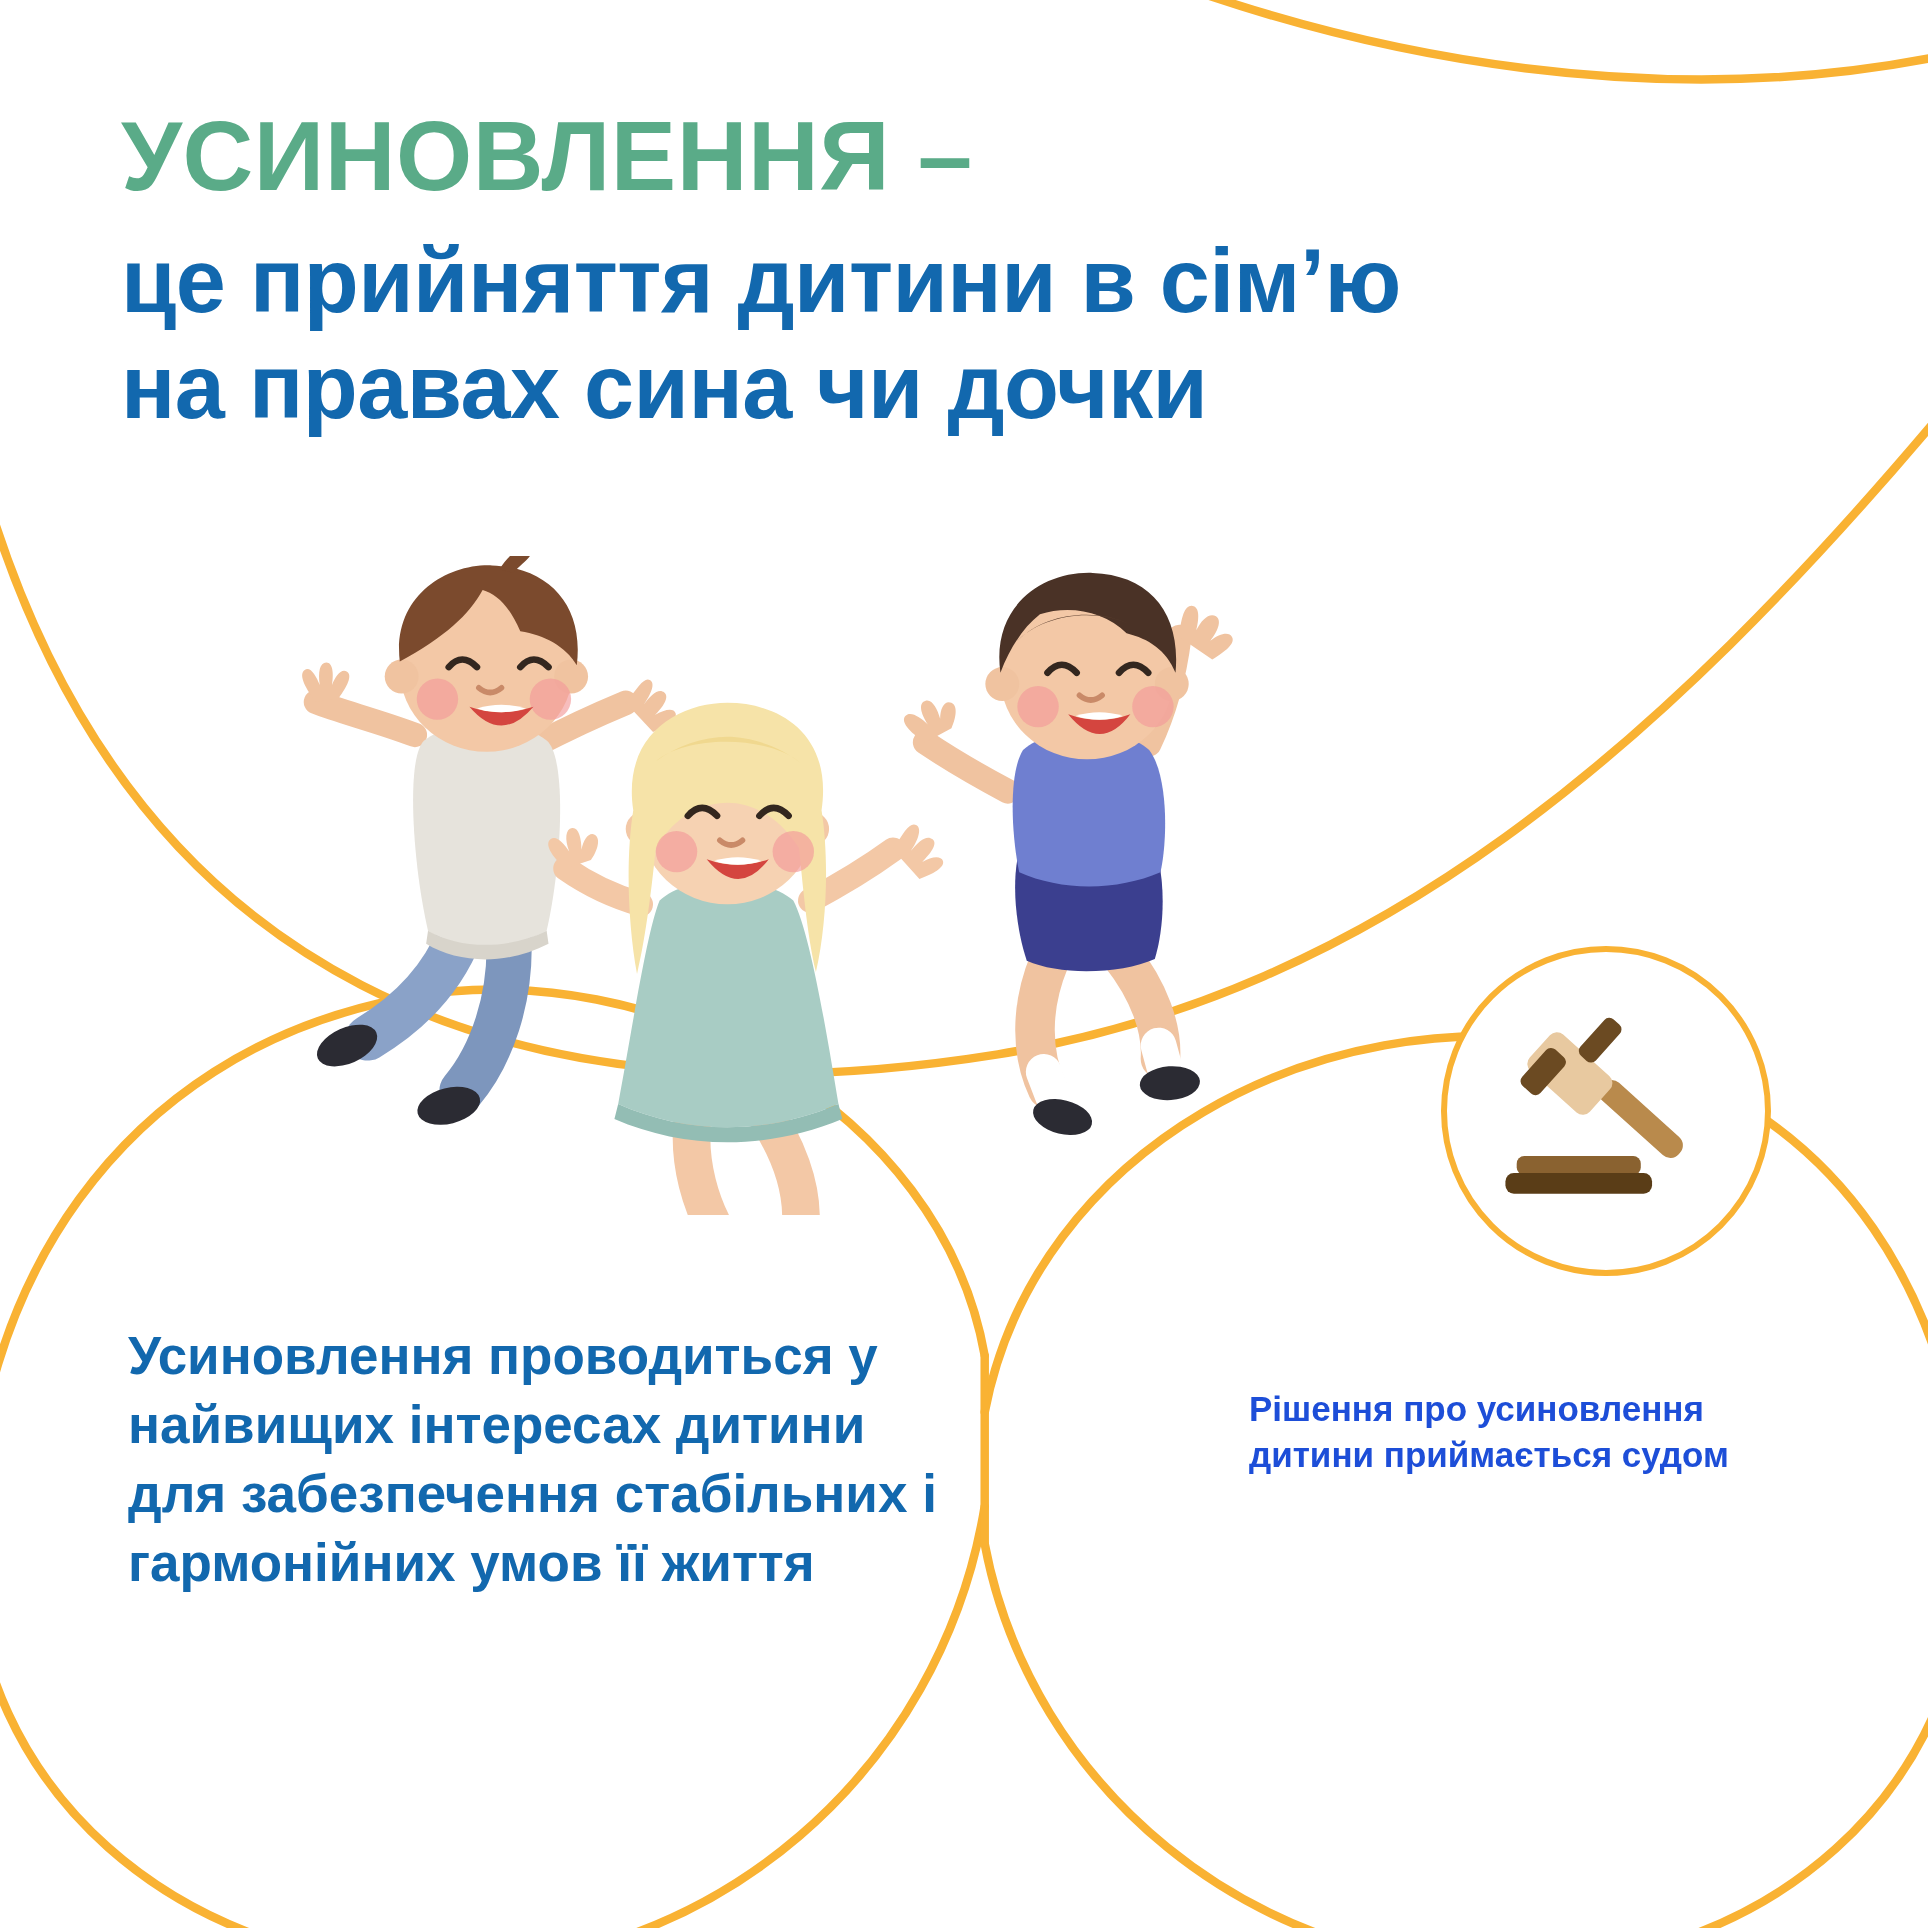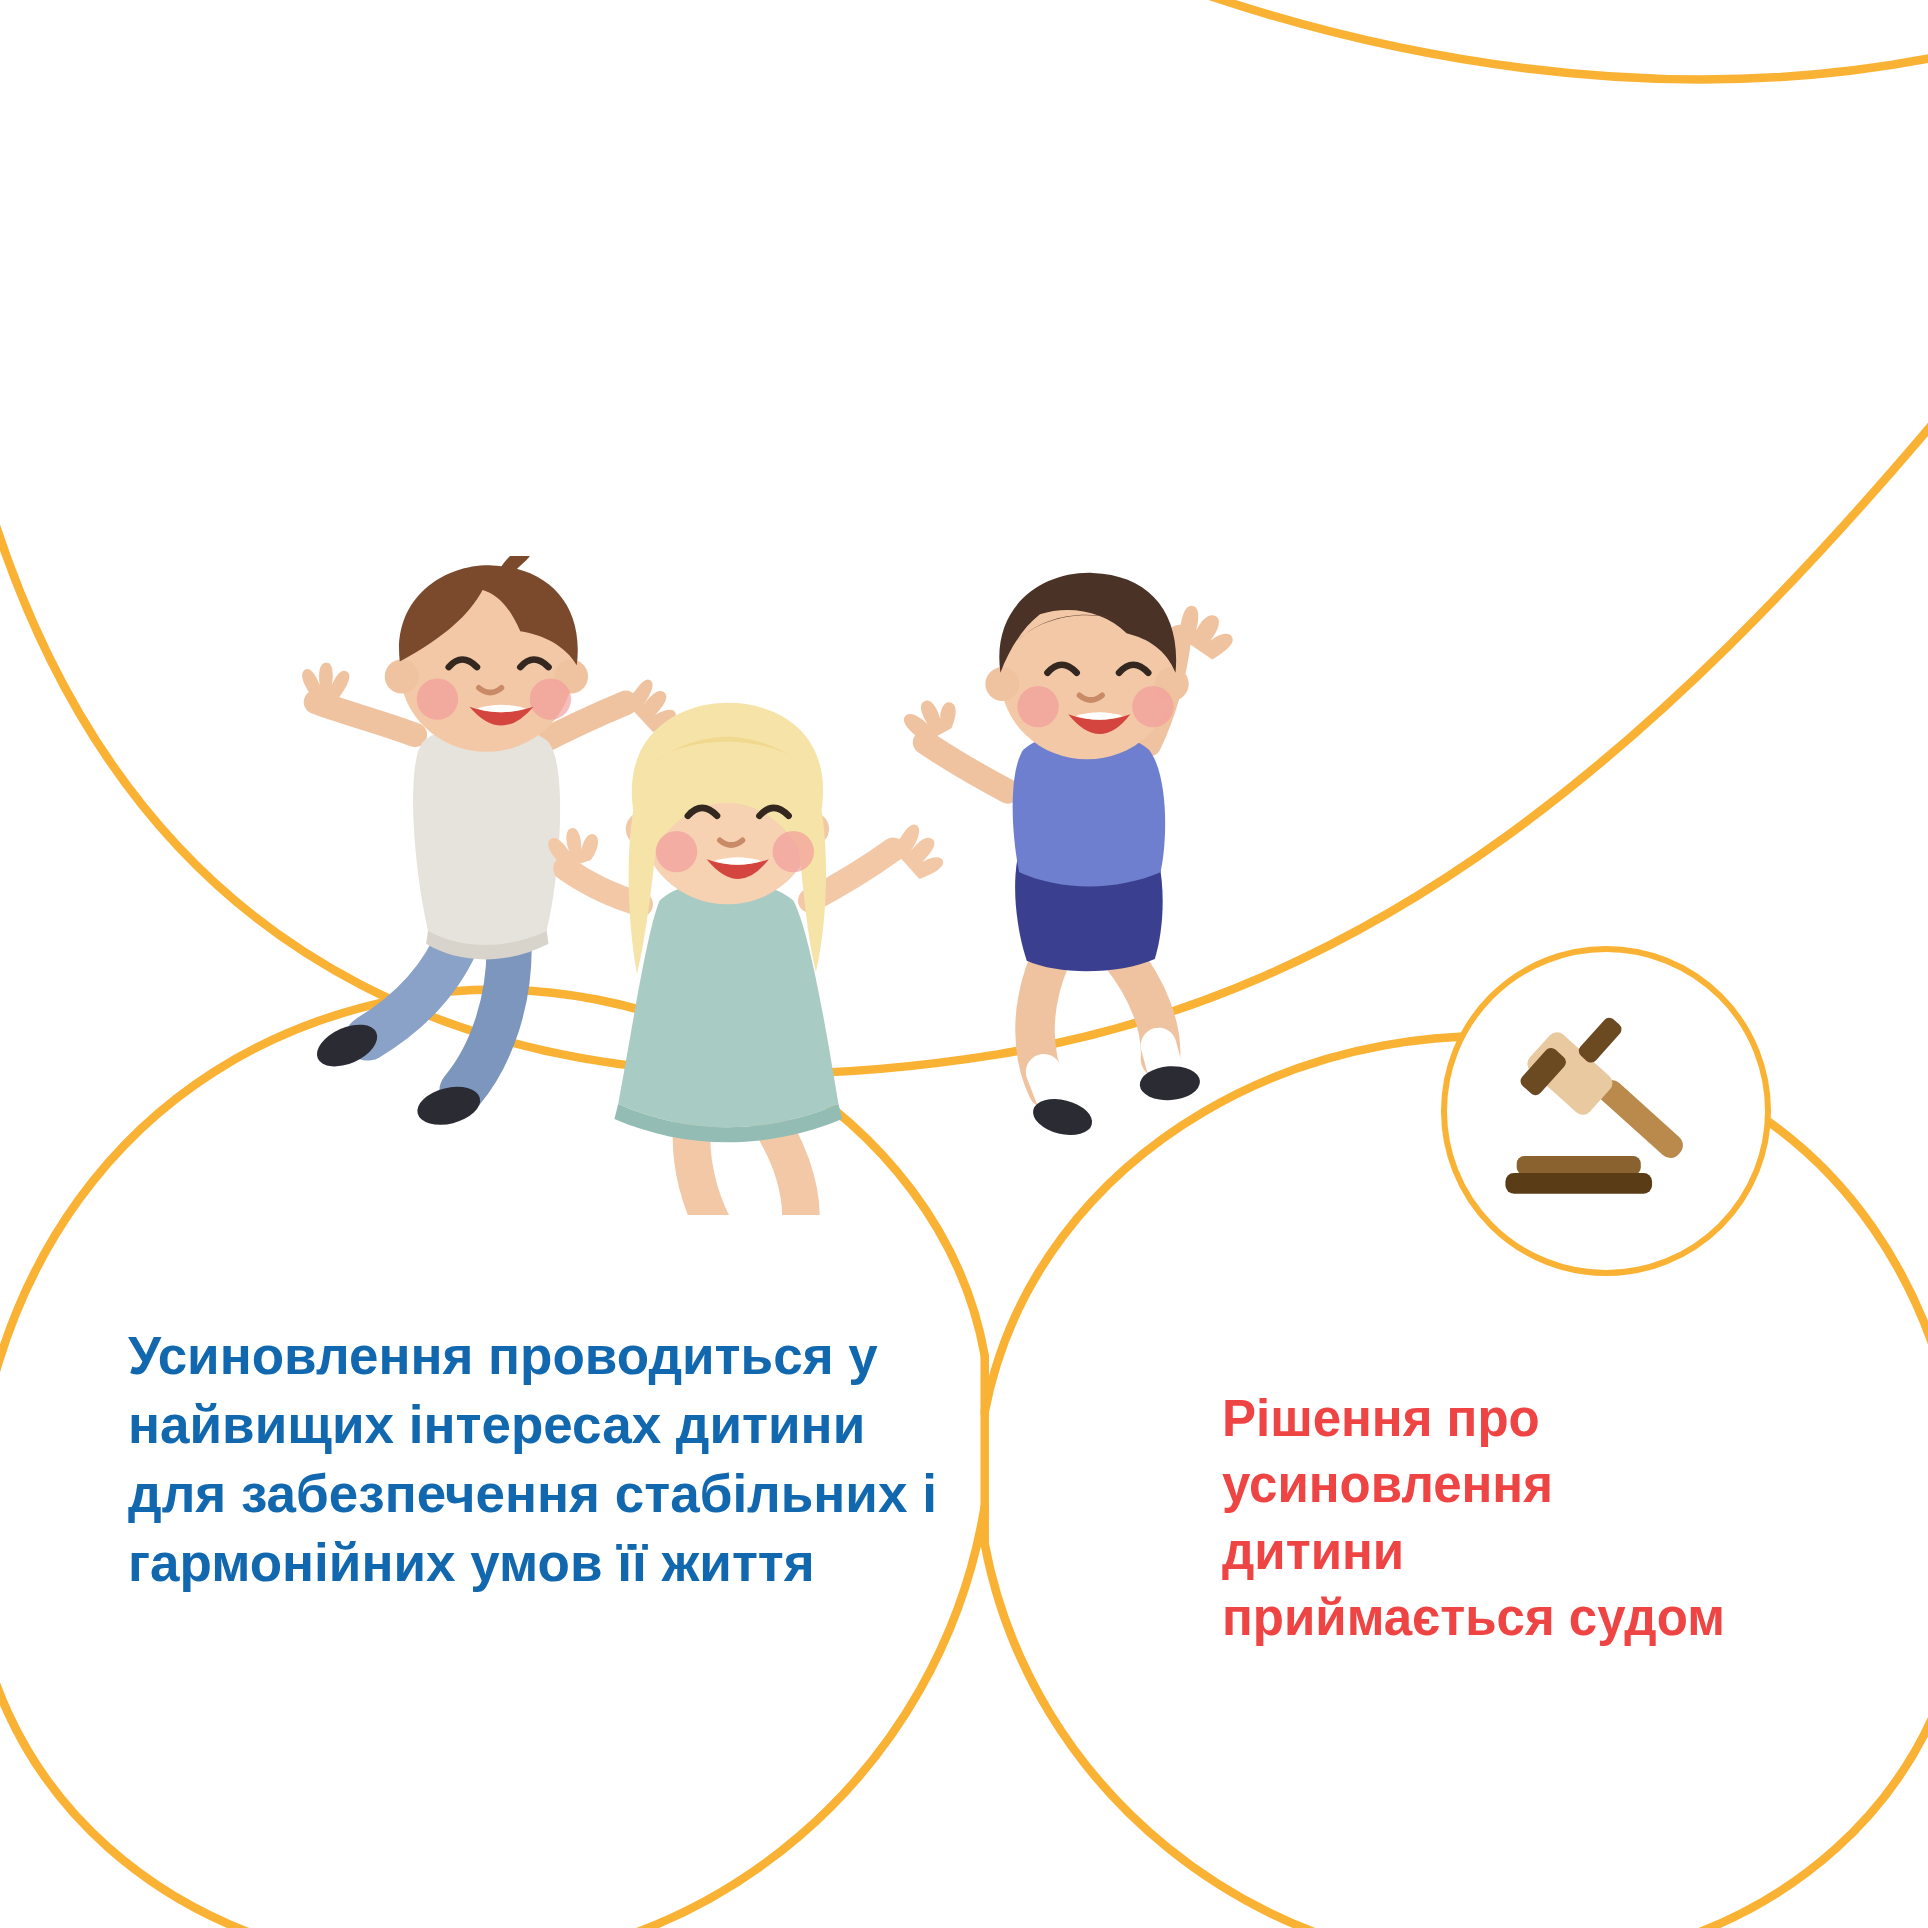--- a/index.html
+++ b/index.html
@@ -96,25 +96,25 @@
     left: 124px;
     top: 1318px;
     width: 847px;
     color: #1268ae;
     font-size: 53px;
     line-height: 1.3;
     font-weight: bold;
   }
   .block-right {
     position: absolute;
-    left: 1218px;
+    left: 1245px;
     top: 1382px;
     width: 527px;
-    color: #ef4444;
-    font-size: 51px;
+    color: #1d4ed8;
+    font-size: 35px;
     line-height: 1.3;
     font-weight: bold;
   }
   .block-left p, .block-right p { margin: 4px; }
 </style>
 </head>
 <body>
 
 <div class="poster">
 
@@ -128,20 +128,25 @@
       <path d="M 1046 1440 C 1000 1180, 700 1010, 430 1060 C 120 1118, -30 1380, -30 1640"></path>
       <path d="M -30 1640 C -30 1900, 190 2090, 470 2090 C 760 2090, 1000 1880, 1046 1600"></path>
 
       <path d="M 1046 1500 C 1100 1220, 1400 1060, 1680 1110 C 1960 1160, 2090 1400, 2090 1650"></path>
       <path d="M 2090 1650 C 2090 1900, 1880 2090, 1600 2090 C 1330 2090, 1095 1900, 1046 1640"></path>
 
       <path d="M 1046 1440 C 1046 1500, 1046 1560, 1046 1640"></path>
     </g>
   </svg>
 
+  <div class="headline">
+    <div class="line1">УСИНОВЛЕННЯ –</div>
+    <div class="line2">це прийняття дитини в сім’ю</div>
+    <div class="line3">на правах сина чи дочки</div>
+  </div>
 
   <svg class="kids" viewBox="0 0 1200 700" xmlns="http://www.w3.org/2000/svg">
 
     <g transform="translate(10,0)">
 
       <path d="M200 190 C 160 175, 120 165, 95 155" stroke="#f0c3a0" stroke-width="26" stroke-linecap="round" fill="none"></path>
       <path d="M95 155 c -14 -18 -18 -30 -12 -34 c 6 -4 12 6 16 16 c -2 -14 0 -24 7 -24 c 7 0 8 12 6 24 c 4 -10 10 -18 16 -14 c 6 4 0 16 -9 28" fill="#f0c3a0"></path>
 
       <path d="M330 200 C 368 180, 400 166, 424 156" stroke="#f0c3a0" stroke-width="26" stroke-linecap="round" fill="none"></path>
       <path d="M424 156 c 14 -18 20 -28 26 -24 c 6 4 0 16 -7 26 c 8 -11 16 -18 22 -13 c 6 5 -2 16 -10 24 c 10 -6 20 -8 22 -2 c 2 7 -10 14 -24 20" fill="#f0c3a0"></path>

